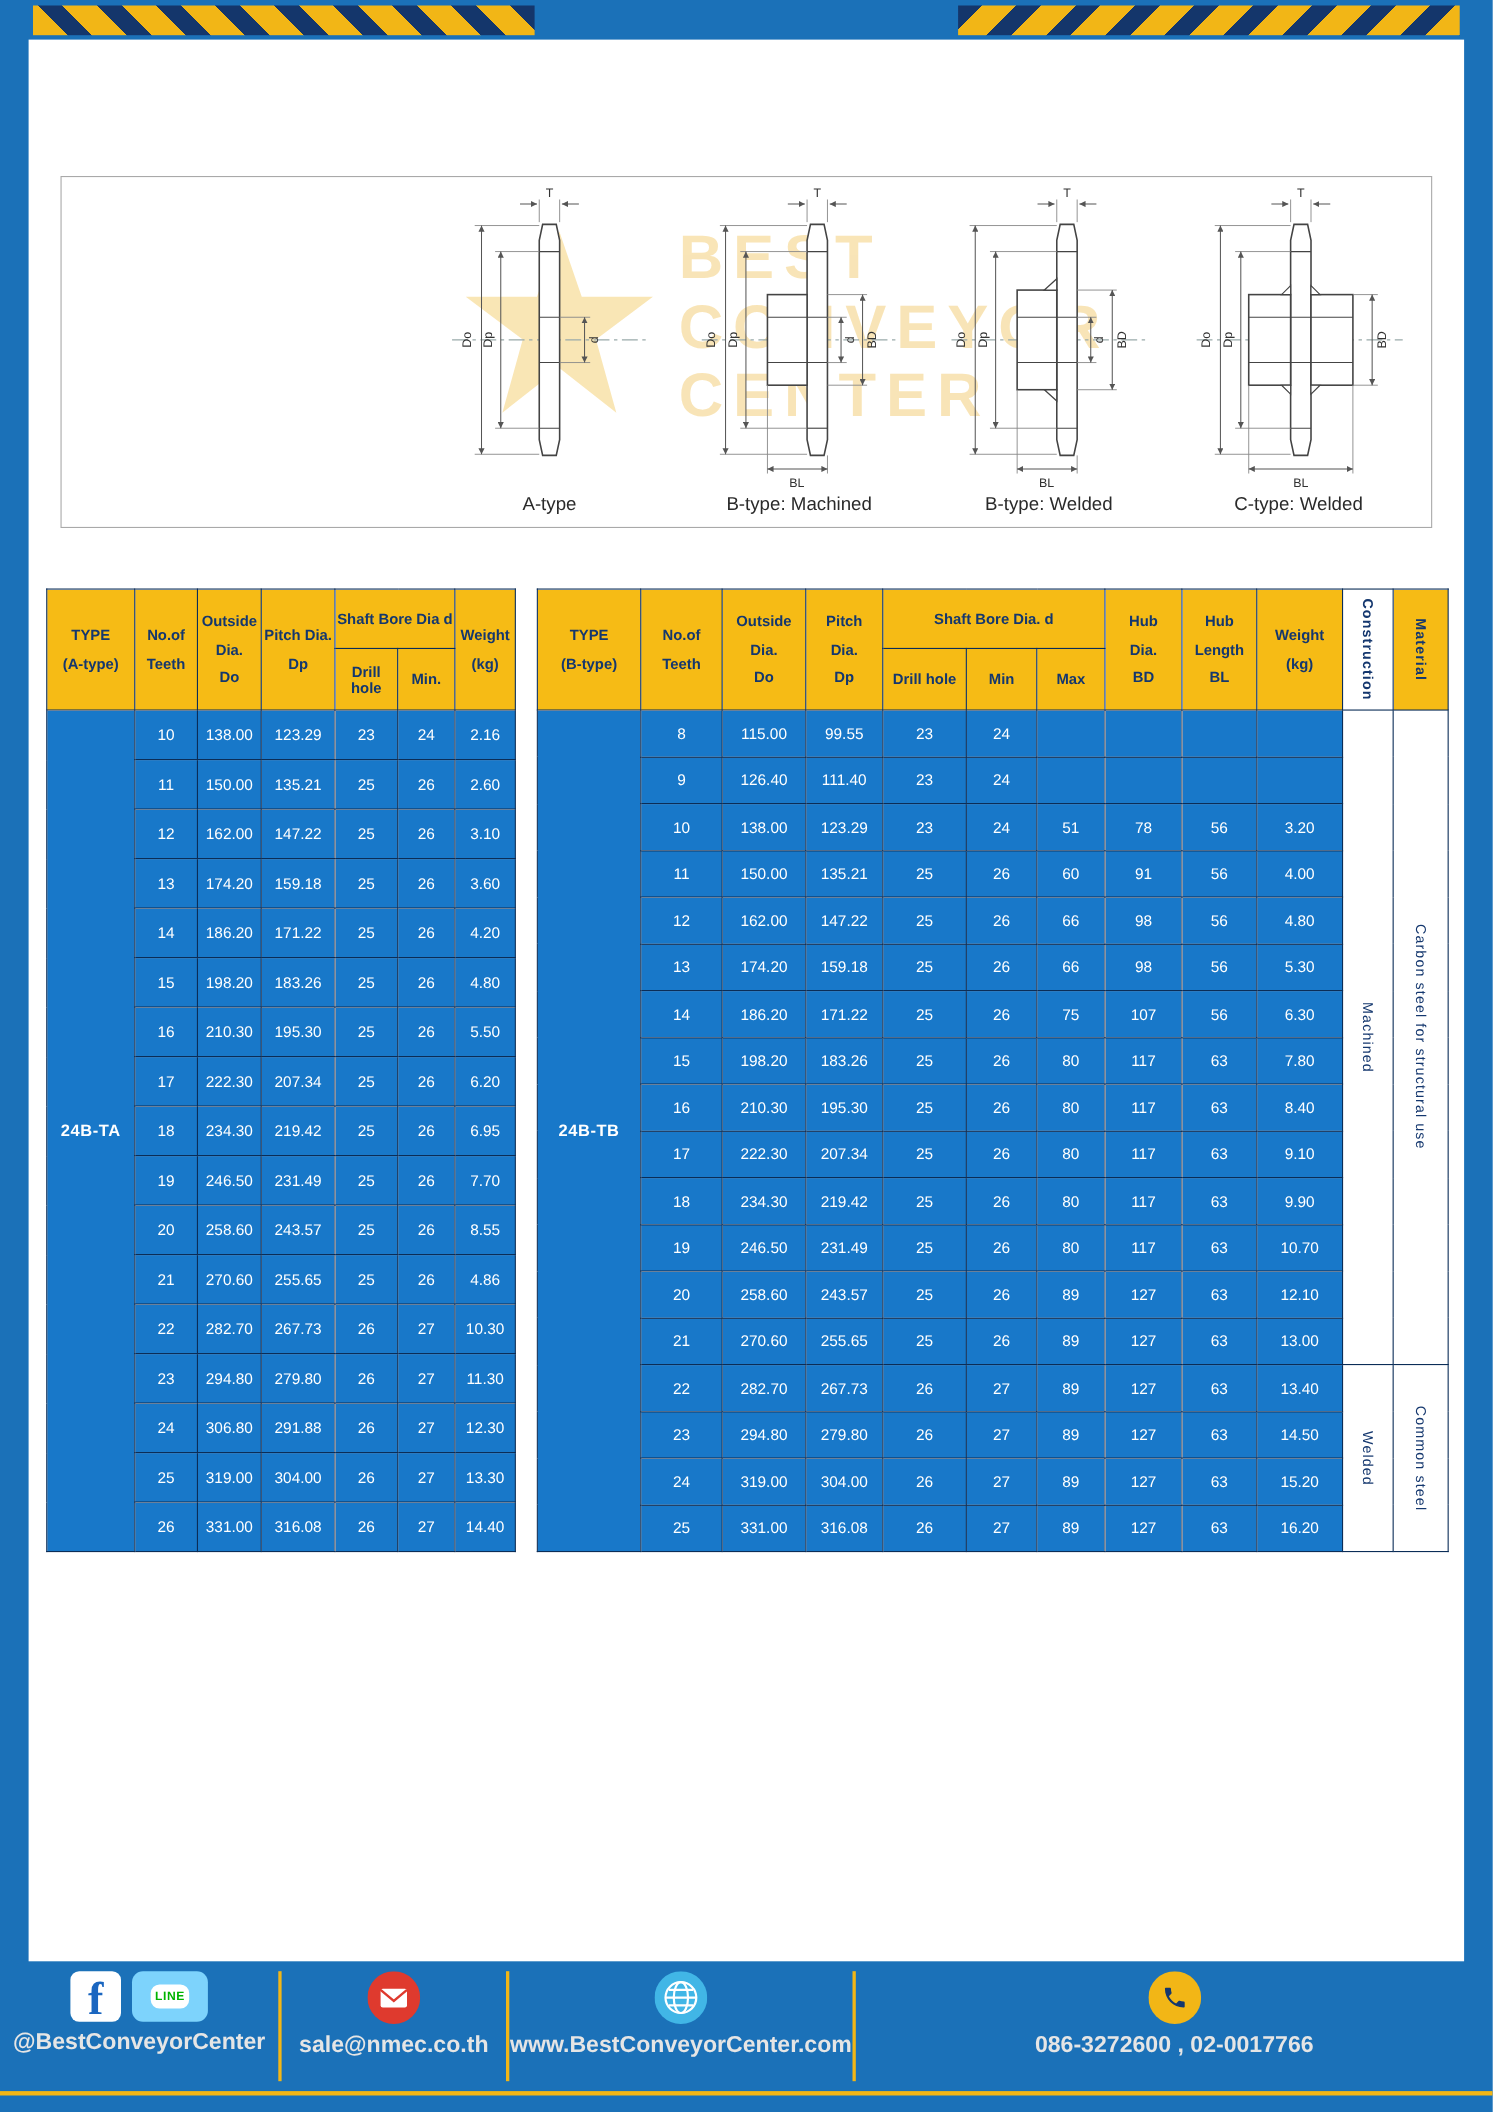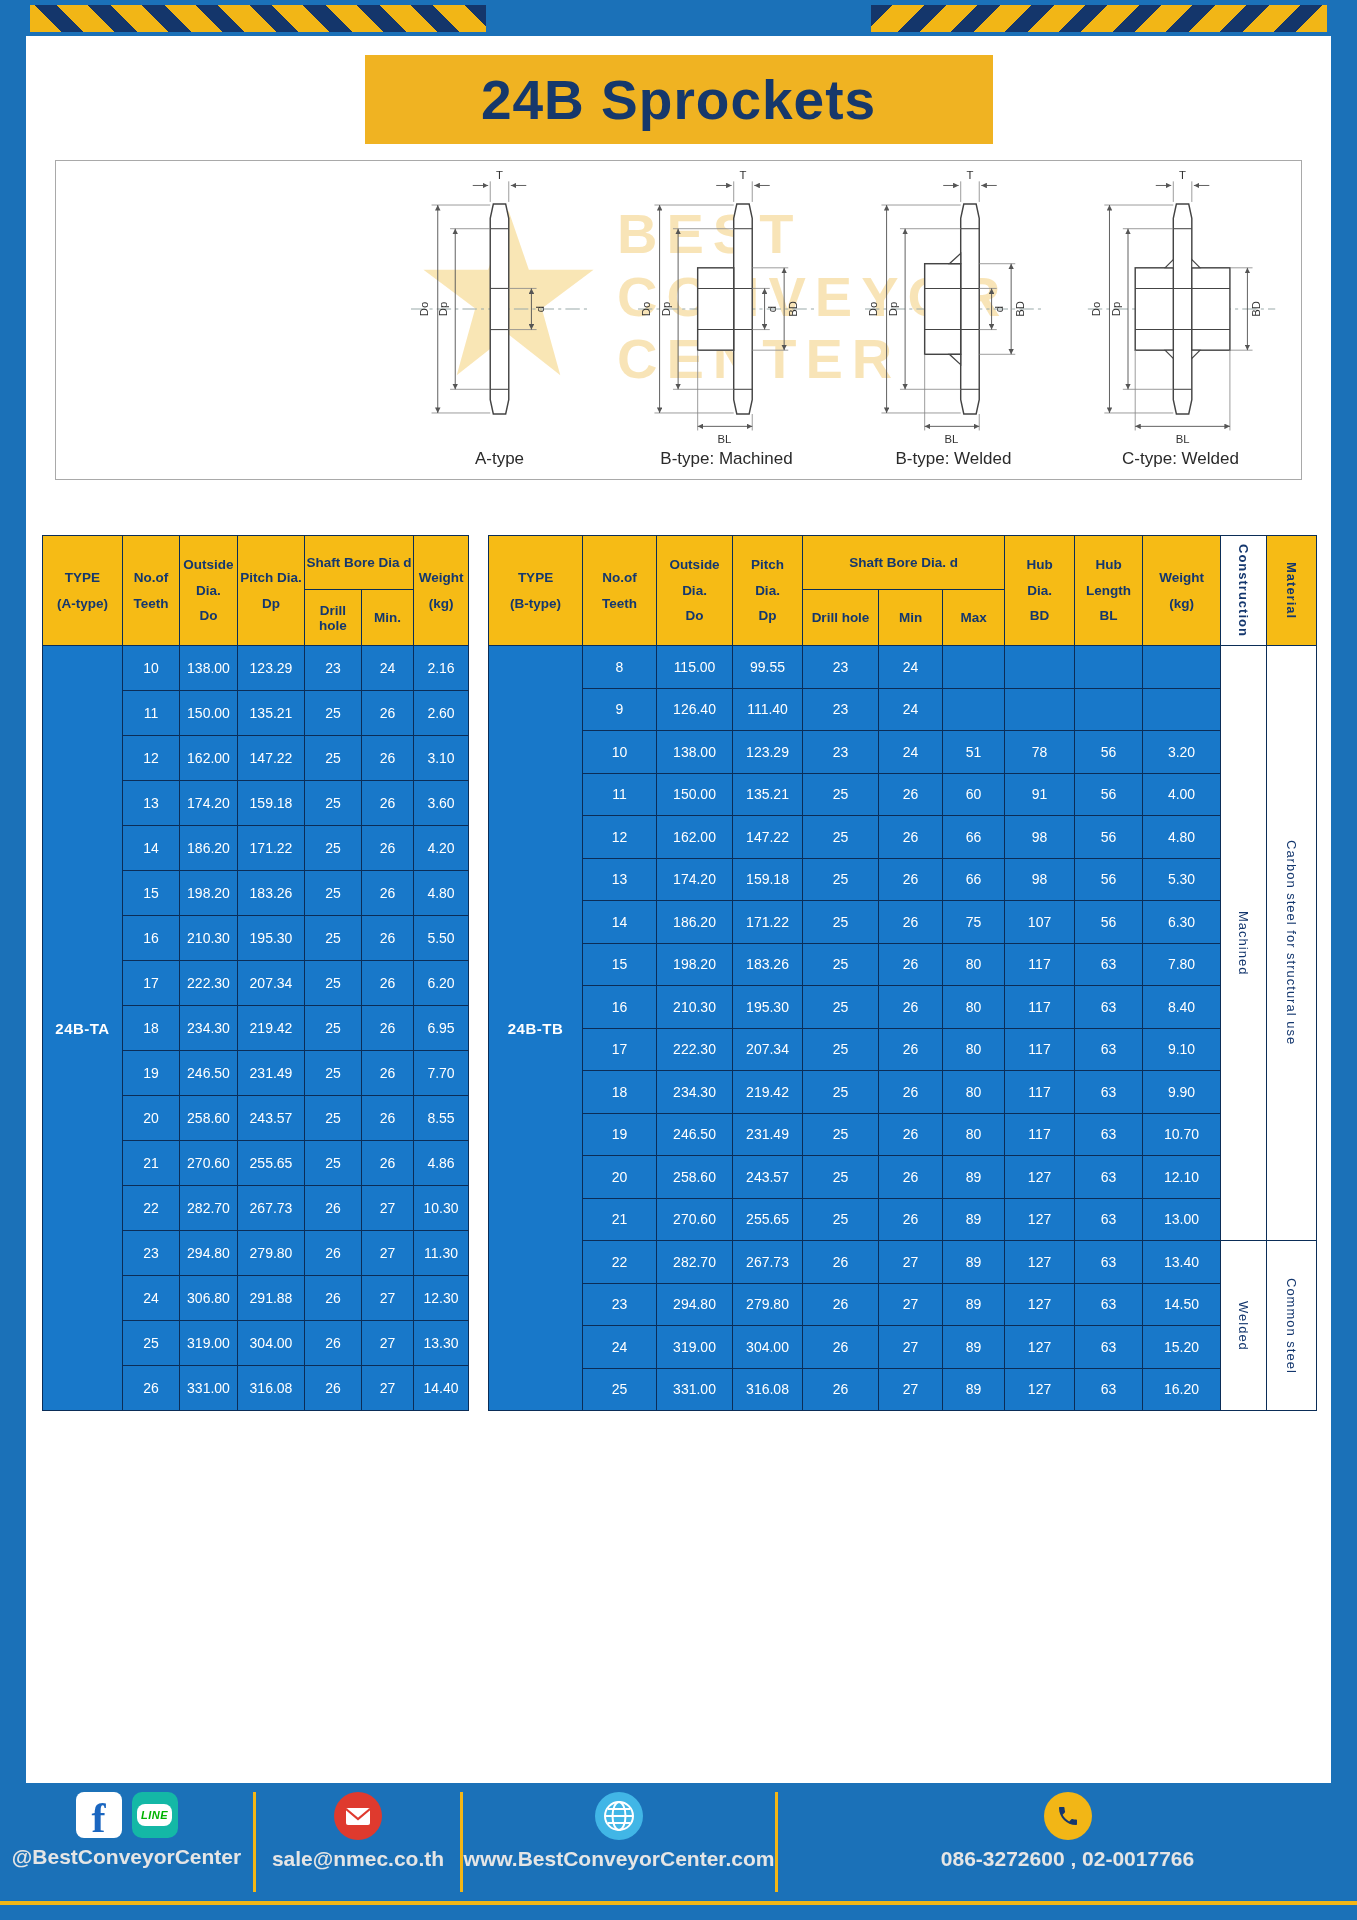--- a/index.html
+++ b/index.html
@@ -71,36 +71,33 @@
   .f-sec { display:flex; flex-direction:column; align-items:center; justify-content:flex-start;
     gap:7px; height:104px; }
   .s1 { width:253px; } .s2 { width:204px; } .s3 { width:312px; } .s4 { flex:1; }
   .f-divider { width:3px; height:100px; background:#f2b616; }
   .f-label { color:#e5e5e5; font-size:21px; font-weight:bold; white-space:nowrap; }
   .f-icons { display:flex; gap:10px; align-items:center; }
   .fb-icon { width:46px; height:46px; background:#ffffff; border-radius:8px;
     display:flex; align-items:flex-end; justify-content:center; overflow:hidden; }
   .fb-icon span { color:#1a66c0; font-size:42px; font-weight:bold; line-height:0.9;
     font-family:"Liberation Serif", serif; }
-  .line-icon { width:46px; height:46px; background:#14b8a6; border-radius:10px;
-    display:flex; align-items:center; justify-content:center;font-style:italic; }
+  .line-icon { width:69px; height:46px; background:#7dd3fc; border-radius:10px;
+    display:flex; align-items:center; justify-content:center; }
   .line-icon span { background:#ffffff; color:#00b300; font-size:11px; font-weight:bold;
     border-radius:8px; padding:5px 4px; letter-spacing:0.5px; }
 </style>
 </head>
 <body>
 
 <div class="stripe left"></div>
 <div class="stripe right"></div>
 
 <div class="panel">
 
-  <div class="title-banner">
-    <h1>24B Sprockets</h1>
-  </div>
 
   <div class="drawing-box">
 
     <div class="watermark">
       <svg class="wm-star" viewBox="0 0 100 100">
         <path d="M50 3 L61 35 L96 35 L68 56 L78 92 L50 70 L22 92 L32 56 L4 35 L39 35 Z" fill="#f0b82e"></path>
       </svg>
       <div class="wm-text">
         <div>BEST</div>
         <div>CONVEYOR</div>

